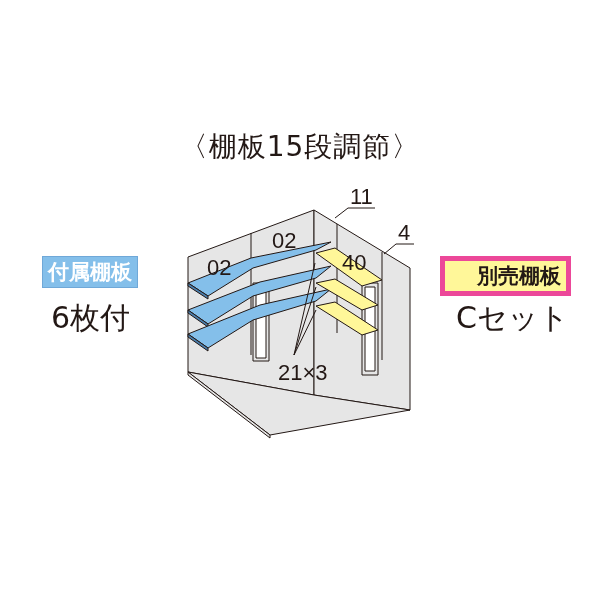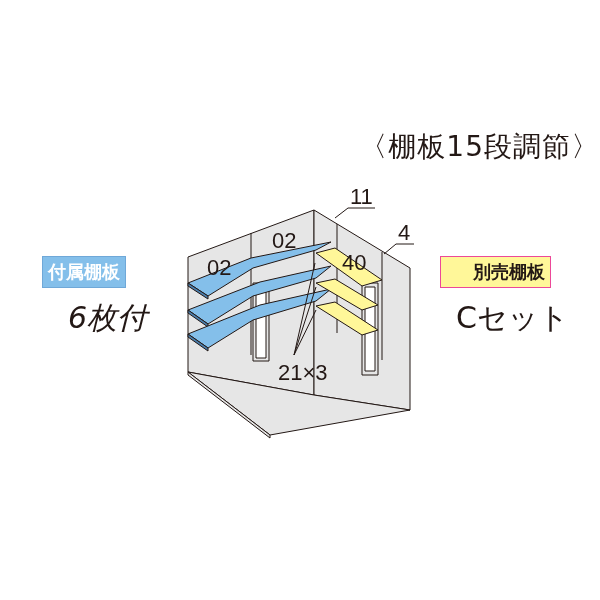--- a/index.html
+++ b/index.html
@@ -1,25 +1,25 @@
 <!DOCTYPE html>
 <html><head>
 <meta charset="utf-8">
 <style>
   html, body { margin:0; padding:0; background:#ffffff; }
   body { width:600px; height:600px; position:relative; overflow:hidden;
          font-family:"DejaVu Sans","Liberation Sans",sans-serif; color:#231815; }
-  .title { position:absolute; left:0; top:128px; width:600px; text-align:right;
+  .title { position:absolute; left:0; top:128px; width:600px; text-align:center;
            font-size:28px; letter-spacing:1px; }
   .badge { position:absolute; height:30px; line-height:30px; padding:0 5px;
-           font-size:18px; font-weight:bold; }
+           font-size:21px; font-weight:bold; }
   .badge-blue { left:42px; top:256px; background:#84bfea; color:#ffffff; border:1px solid #6fa8d8; }
-  .badge-yellow { left:440px; top:256px; background:#fff799; color:#231815; border:1px solid #ec4899;padding-left:32px; }
+  .badge-yellow { left:440px; top:256px; background:#fff799; color:#231815; border:5px solid #ec4899;padding-left:32px; }
   .sub { position:absolute; font-size:30px; color:#231815; }
-  .sub-left { left:68px; top:298px;font-style:italic; }
+  .sub-left { left:51px; top:298px; }
   .sub-right { left:456px; top:298px; }
   svg { position:absolute; left:0; top:0; }
   .lbl { font-family:"Liberation Sans","DejaVu Sans",sans-serif; font-size:22px; fill:#231815; }
 </style>
 </head>
 <body>
 
 <div class="title">〈棚板15段調節〉</div>
 
 <div class="badge badge-blue">付属棚板</div>

